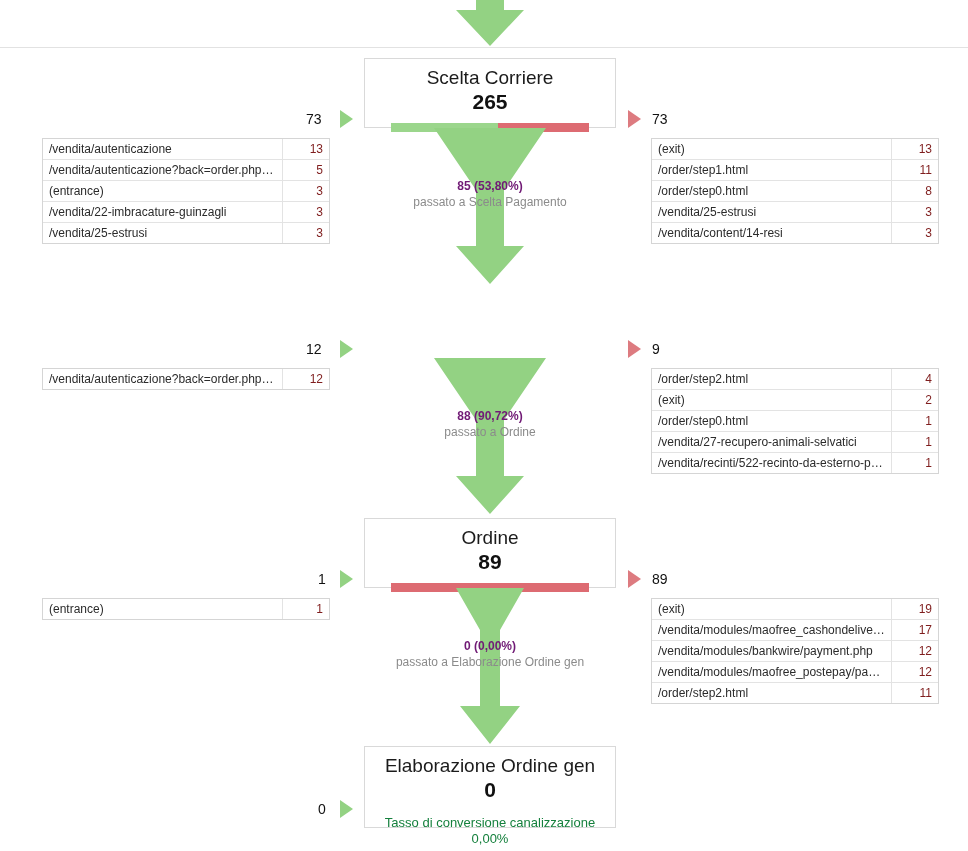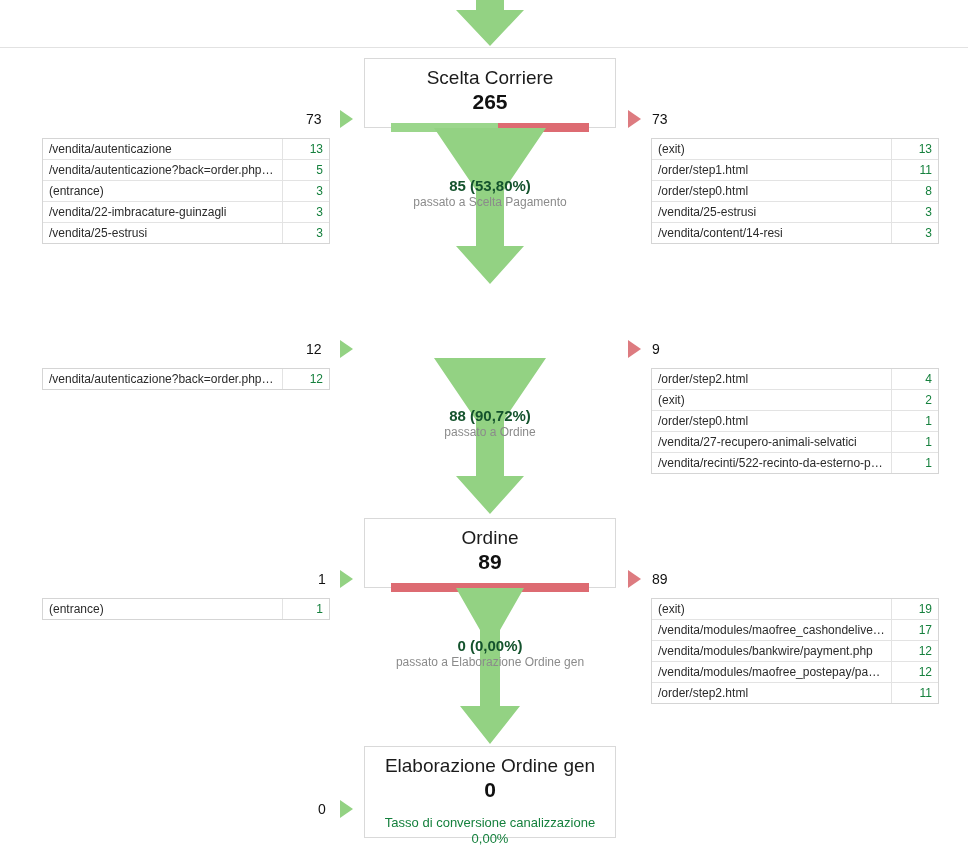--- a/index.html
+++ b/index.html
@@ -70,23 +70,23 @@
     left: 364px;
     width: 252px;
   }
   .conn-label {
     position: absolute;
     width: 252px;
     text-align: center;
     pointer-events: none;
   }
   .conn-label .big {
-    font-size: 15px;
+    font-size: 12px;
     font-weight: bold;
-    color: #14532d;
+    color: #701a75;
     line-height: 18px;
   }
   .conn-label .small {
     font-size: 12px;
     color: #8b8b8b;
     line-height: 15px;
   }
 
   
   .side-count {
@@ -128,21 +128,21 @@
     overflow: hidden;
     text-overflow: ellipsis;
     font-size: 12px;
     line-height: 20px;
   }
   .side-table tr:last-child td { border-bottom: none; }
   .side-table td.val {
     width: 34px;
     text-align: right;
     border-left: 1px solid #e3e3e3;
-    color: #15803d;
+    color: #7f1d1d;
     overflow: visible;
   }
 
   .top-rule {
     position: absolute;
     left: 0;
     width: 968px;
     height: 1px;
     background: #e2e2e2;
   }
@@ -339,21 +339,21 @@
   </div>
 
   <svg class="connector" style="top:588px; height:160px;" viewBox="0 0 252 160">
     <path d="M92,0 L160,0 L136,42 L136,118 L156,118 L126,156 L96,118 L116,118 L116,42 Z" fill="#93d283"></path>
   </svg>
   <div class="connector conn-label" style="top:637px;">
     <div class="big">0 (0,00%)</div>
     <div class="small">passato a Elaborazione Ordine gen</div>
   </div>
 
-  <div class="step-box" style="left:364px; top:746px; width:252px; height:92px;">
+  <div class="step-box" style="left:364px; top:746px; width:252px; height:82px;">
     <div class="step-title">Elaborazione Ordine gen</div>
     <div class="step-count">0</div>
     <div class="step-note">Tasso di conversione canalizzazione 0,00%</div>
   </div>
 
   <div class="side-count" style="left:318px; top:801px;">0</div>
   <div class="tri tri-green" style="left:340px; top:800px;"></div>
 
 </div>
 

